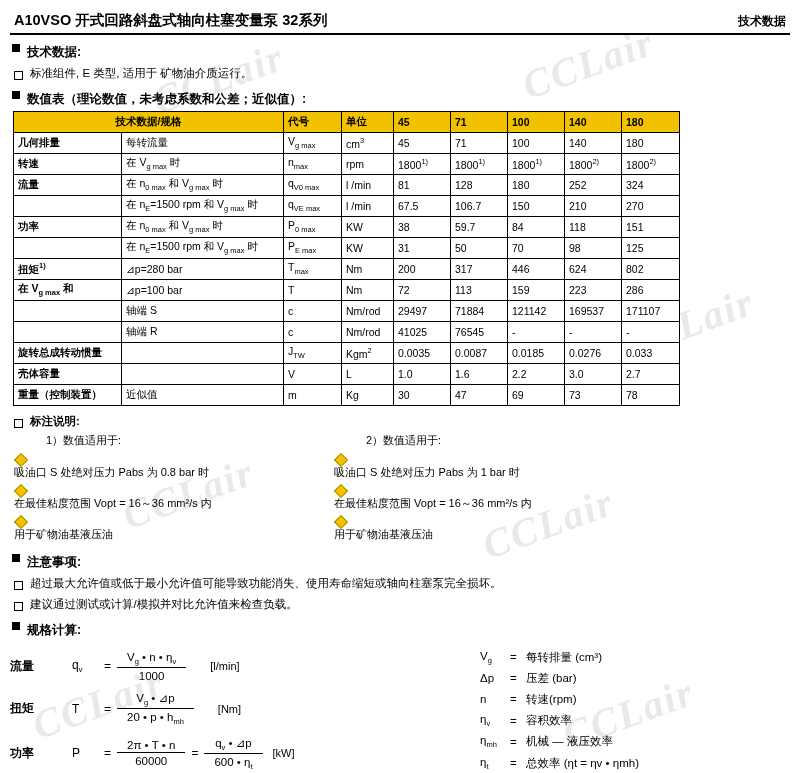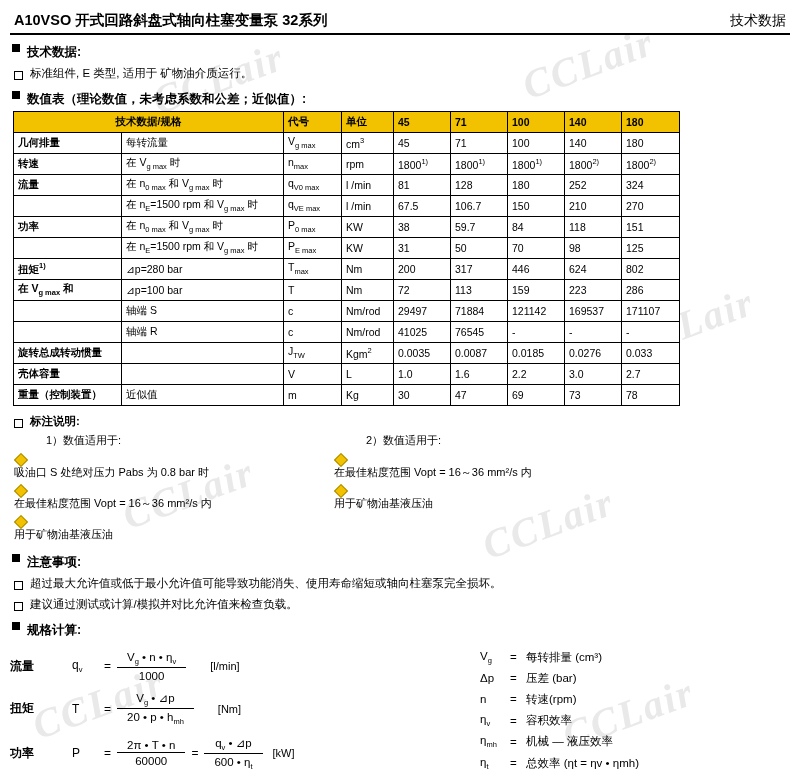--- a/index.html
+++ b/index.html
@@ -29,21 +29,21 @@
   .header{
     position:relative;
     height:30px;
     border-bottom:2px solid #000;
     display:flex;align-items:flex-end;justify-content:space-between;
     padding:0 4px 3px 4px;
     z-index:2;
     background:transparent;
   }
   .header .title{font-size:14.5px;font-weight:bold;}
-  .header .right{font-size:14px;font-weight:normal;}
+  .header .right{font-size:12px;font-weight:bold;}
 
   .sect{display:flex;margin:9px 0 3px 2px;}
   .sq{width:8px;height:8px;background:#000;display:inline-block;margin-right:7px;flex:none;}
   .sect-title{font-size:12.5px;font-weight:bold;}
   .bullet-row{display:flex;align-items:center;margin:4px 0 4px 4px;}
   .sq-sm{width:7px;height:7px;border:1.3px solid #000;display:inline-block;margin:4px 7px 0 0;flex:none;}
   .bullet-text{font-size:11.5px;line-height:1.45;}
 
   table.data{
     border-collapse:collapse;
@@ -318,20 +318,24 @@
           </div>
         <div class="note-item">
             <span class="dia"></span>
             <span>用于矿物油基液压油</span>
           </div>
       </div>
       <div class="note-col">
         <div class="note-head">2）数值适用于:</div>
         <div class="note-item">
             <span class="dia"></span>
+            <span>吸油口 S 处绝对压力 Pabs 为 1 bar 时</span>
+          </div>
+        <div class="note-item">
+            <span class="dia"></span>
             <span>在最佳粘度范围 Vopt = 16～36 mm²/s 内</span>
           </div>
         <div class="note-item">
             <span class="dia"></span>
             <span>用于矿物油基液压油</span>
           </div>
       </div>
     </div>
   </div>
 

